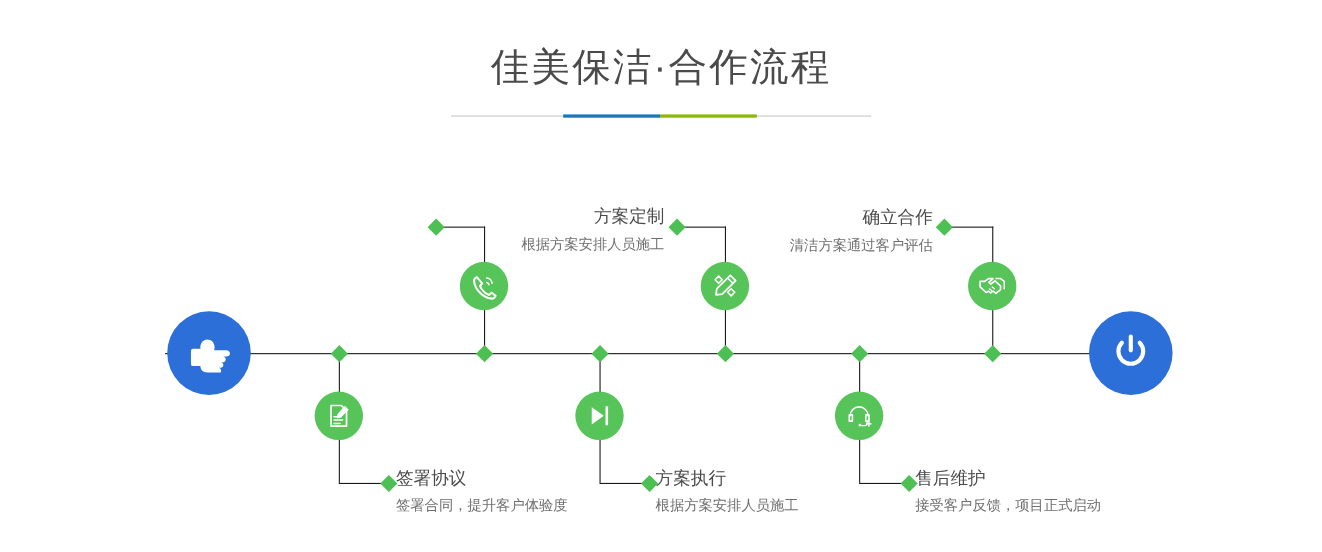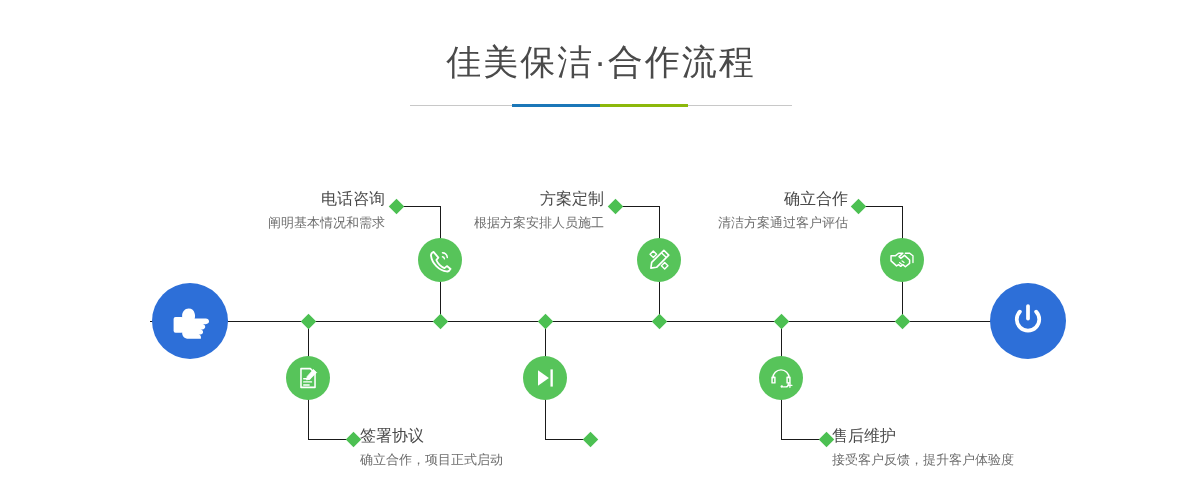--- a/index.html
+++ b/index.html
@@ -115,67 +115,67 @@
   <div class="h-line" style="left:396px;top:206px;width:45px;"></div>
   <div class="dia" style="left:435px;top:316px;"></div>
   <div class="dia" style="left:391px;top:201px;"></div>
   <div class="node" style="left:418px;top:238px;">
     <svg width="26" height="26" viewBox="0 0 64 64">
       <path fill="none" stroke="#ffffff" stroke-width="4.5" stroke-linecap="round" stroke-linejoin="round" d="M16 12c-4 2-7 6-6 10 1 10 7 19 13 25s15 12 25 13c4 1 8-2 10-6l-9-7-6 5c-5-2-9-5-12-8s-6-7-8-12l5-6-12-14z"></path>
       <path fill="none" stroke="#ffffff" stroke-width="3.5" stroke-linecap="round" d="M38 14a13 13 0 0 1 12 12"></path>
       <path fill="none" stroke="#ffffff" stroke-width="3.5" stroke-linecap="round" d="M38 24a6 6 0 0 1 5 5"></path>
     </svg>
   </div>
-  <div class="lbl up" style="left:100px;top:188px;width:285px;">
-    <div class="t">电话咨询</div>
-    <div class="d">阐明基本情况和需求</div>
-  </div>
 
   <div class="v-line" style="left:308px;top:321px;height:118px;"></div>
   <div class="h-line" style="left:308px;top:439px;width:45px;"></div>
   <div class="dia" style="left:303px;top:316px;"></div>
   <div class="dia" style="left:348px;top:434px;"></div>
   <div class="node" style="left:286px;top:356px;">
     <svg width="25" height="25" viewBox="0 0 64 64">
       <path fill="none" stroke="#ffffff" stroke-width="4" stroke-linejoin="round" d="M14 8h24l12 12v36H14z"></path>
       <path fill="none" stroke="#ffffff" stroke-width="3.5" stroke-linecap="round" d="M21 34h16M21 42h20M21 50h14"></path>
       <path fill="#ffffff" stroke="#ffffff" stroke-width="2" stroke-linejoin="round" d="M46 10l8 8-17 17-9 2 2-9z"></path>
     </svg>
   </div>
   <div class="lbl dn" style="left:360px;top:425px;width:300px;">
     <div class="t">签署协议</div>
-    <div class="d">确立合作，项目正式启动</div>
+    <div class="d">签署合同，提升客户体验度</div>
   </div>
 
   <div class="v-line" style="left:659px;top:206px;height:116px;"></div>
   <div class="h-line" style="left:615px;top:206px;width:45px;"></div>
   <div class="dia" style="left:654px;top:316px;"></div>
   <div class="dia" style="left:610px;top:201px;"></div>
   <div class="node" style="left:637px;top:238px;">
     <svg width="26" height="26" viewBox="0 0 64 64">
       <path fill="none" stroke="#ffffff" stroke-width="4" stroke-linejoin="round" d="M44 8l12 12-30 30-14 2 2-14z"></path>
       <path fill="none" stroke="#ffffff" stroke-width="3.5" d="M38 14l12 12"></path>
       <path fill="none" stroke="#ffffff" stroke-width="3.5" stroke-linejoin="round" d="M10 18l8-8 8 8-8 8z"></path>
       <path fill="none" stroke="#ffffff" stroke-width="3.5" stroke-linejoin="round" d="M38 46l8-8 8 8-8 8z"></path>
     </svg>
   </div>
-  <div class="lbl up" style="left:320px;top:188px;width:284px;">
+  <div class="lbl up" style="left:320px;top:188px;width:284px;font-family:Liberation Mono, monospace;">
     <div class="t">方案定制</div>
     <div class="d">根据方案安排人员施工</div>
   </div>
 
   <div class="v-line" style="left:545px;top:321px;height:118px;"></div>
   <div class="h-line" style="left:545px;top:439px;width:45px;"></div>
   <div class="dia" style="left:540px;top:316px;"></div>
   <div class="dia" style="left:585px;top:434px;"></div>
   <div class="node" style="left:523px;top:356px;">
     <svg width="25" height="25" viewBox="0 0 64 64">
       <path fill="#ffffff" d="M14 12l28 20-28 20z"></path>
       <rect x="46" y="10" width="6" height="44" fill="#ffffff"></rect>
     </svg>
+  </div>
+  <div class="lbl dn" style="left:596px;top:425px;width:300px;">
+    <div class="t">方案执行</div>
+    <div class="d">根据方案安排人员施工</div>
   </div>
 
   <div class="v-line" style="left:902px;top:206px;height:116px;"></div>
   <div class="h-line" style="left:858px;top:206px;width:45px;"></div>
   <div class="dia" style="left:897px;top:316px;"></div>
   <div class="dia" style="left:853px;top:201px;"></div>
   <div class="node" style="left:880px;top:238px;">
     <svg width="27" height="27" viewBox="0 0 64 64">
       <path fill="none" stroke="#ffffff" stroke-width="3.6" stroke-linejoin="round" stroke-linecap="round" d="M6 22h10l8-6h10l-9 8 4 4 9-7 12 11v8l-10 8-6-5-5 4-5-4-5 3-13-12z"></path>
       <path fill="none" stroke="#ffffff" stroke-width="3.2" stroke-linecap="round" d="M40 16h10l8 6v16"></path>
@@ -195,16 +195,16 @@
     <svg width="26" height="26" viewBox="0 0 64 64">
       <path fill="none" stroke="#ffffff" stroke-width="3.6" stroke-linecap="round" d="M12 32a20 20 0 0 1 40 0"></path>
       <path fill="none" stroke="#ffffff" stroke-width="3.6" stroke-linejoin="round" d="M10 30h7v14h-7zM47 30h7v14h-7z"></path>
       <path fill="none" stroke="#ffffff" stroke-width="3.2" stroke-linecap="round" d="M50 44v4a6 6 0 0 1-6 6h-6"></path>
       <circle cx="34" cy="53" r="3" fill="#ffffff"></circle>
       <path stroke="#ffffff" stroke-width="3.2" stroke-linecap="round" d="M49 50h10M54 45v10"></path>
     </svg>
   </div>
   <div class="lbl dn" style="left:832px;top:425px;width:330px;">
     <div class="t">售后维护</div>
-    <div class="d">接受客户反馈，提升客户体验度</div>
+    <div class="d">接受客户反馈，项目正式启动</div>
   </div>
 
 </div>
 
 </body></html>

